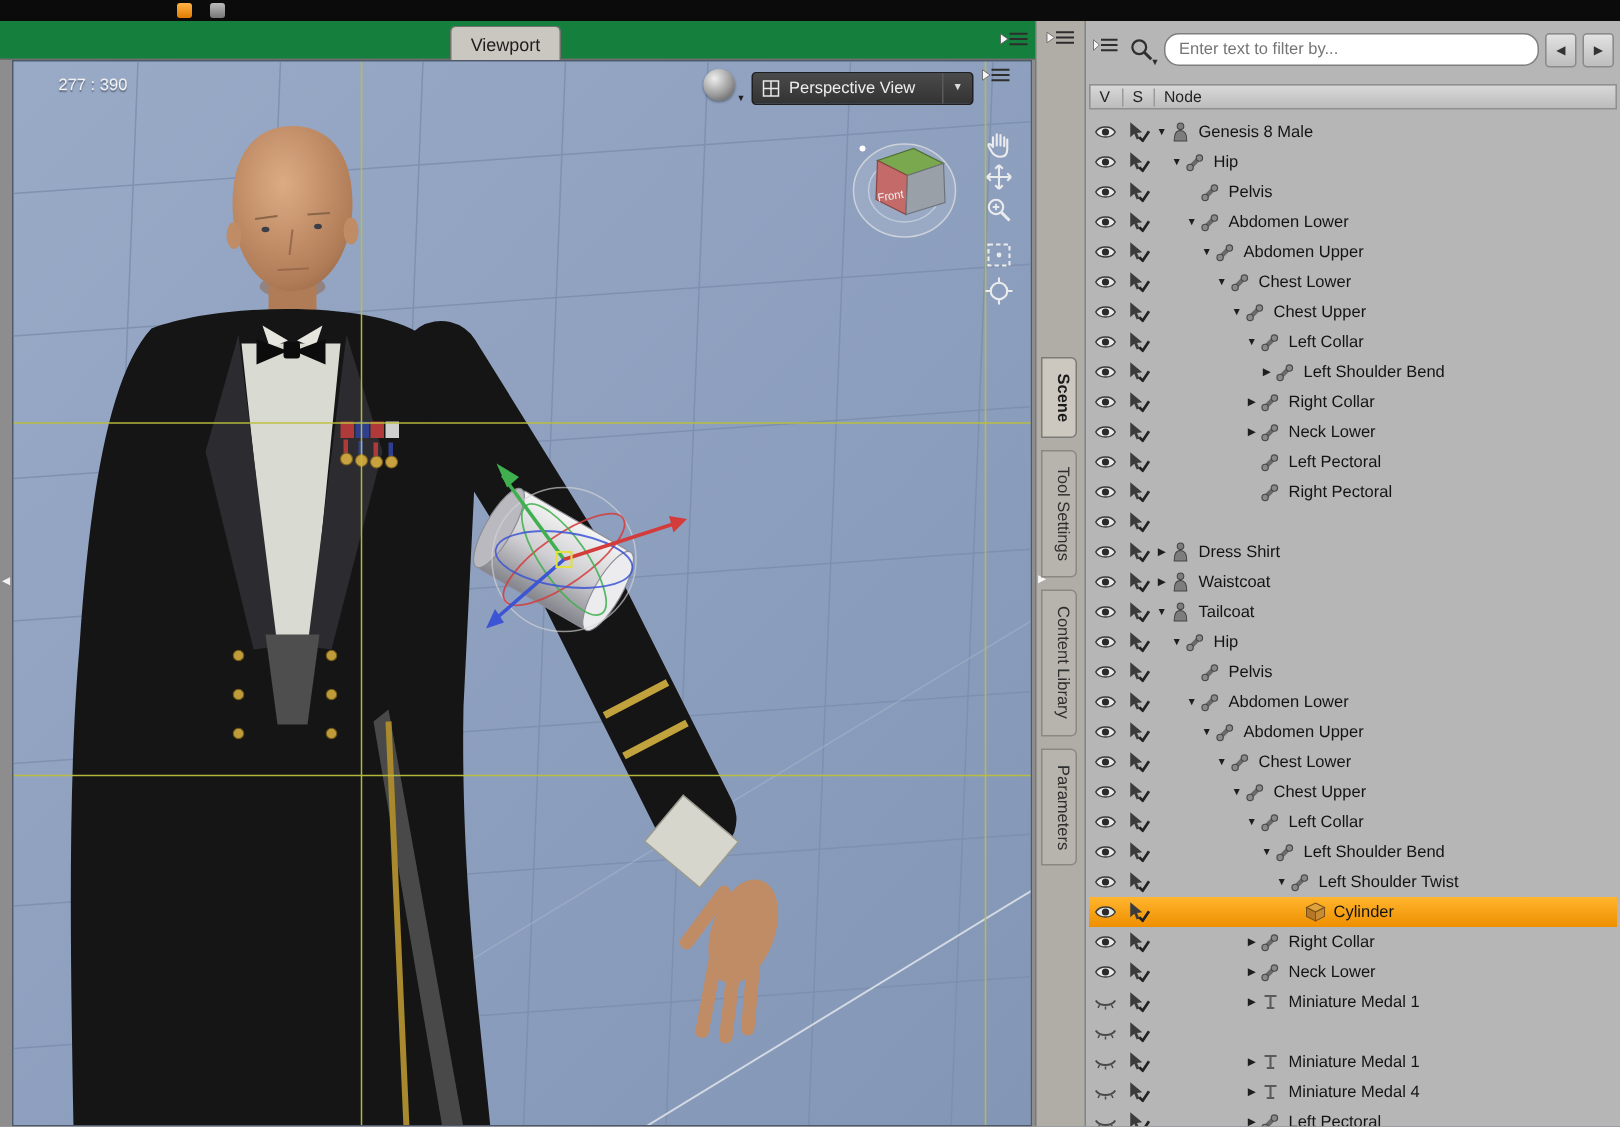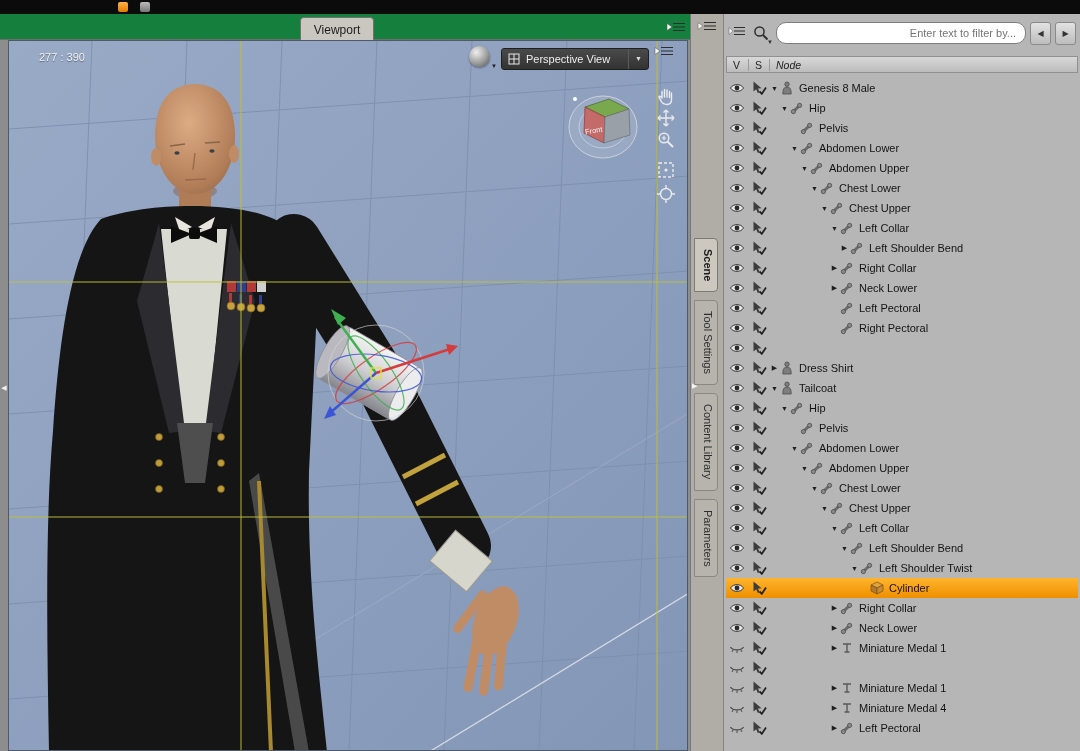--- a/index.html
+++ b/index.html
@@ -37,27 +37,27 @@
   .strip-handle{position:absolute;left:1px;top:368px;color:#f5f5f5;font-size:7px;}
   .vtabs{position:absolute;left:3px;top:224px;display:flex;flex-direction:column;gap:8px;}
   .vtab{writing-mode:vertical-rl;background:#b7b4ad;border:1px solid #8b8881;border-radius:0 4px 4px 0;padding:10px 3px;font-size:11px;color:#2e2e2e;width:24px;box-sizing:border-box;text-align:center;cursor:pointer;}
   .vtab.selected{background:#ccc8bf;border-color:#7c7a74;font-weight:bold;color:#1a1a1a;}
 
   
   .scene-panel{position:absolute;left:723px;top:14px;width:357px;height:737px;background:#b6b6b6;border-left:1px solid #848484;box-sizing:border-box;}
   .panel-header{position:absolute;left:2px;right:2px;top:6px;height:26px;display:flex;align-items:center;gap:4px;padding:0 2px;}
   .search-btn{position:relative;width:22px;height:22px;display:flex;align-items:center;justify-content:center;cursor:pointer;}
   .search-btn .mag-caret{position:absolute;right:-1px;bottom:-1px;font-size:6px;color:#2f2f2f;}
-  .filter-input{flex:1;height:20px;border:1px solid #7e7e7e;border-radius:10px;padding:0 9px;font-size:11px;color:#444;background:#fff;outline:none;font-family:"Liberation Sans",sans-serif;text-align:right;}
+  .filter-input{flex:1;height:20px;border:1px solid #7e7e7e;border-radius:10px;padding:0 9px;font-size:11px;color:#444;background:#fff;outline:none;font-family:"Liberation Sans",sans-serif;}
   .nav-btn{width:19px;height:21px;background:linear-gradient(#e2e2e2,#bdbdbd);border:1px solid #8a8a8a;border-radius:3px;font-size:8px;color:#333;display:flex;align-items:center;justify-content:center;cursor:pointer;}
 
   .col-header{position:absolute;left:2px;right:2px;top:42px;height:17px;background:linear-gradient(#d8d8d8,#bcbcbc);border:1px solid #909090;box-sizing:border-box;display:flex;font-size:10.5px;color:#222;align-items:center;}
   .ch-v{width:22px;padding-left:6px;border-right:1px solid #9a9a9a;box-sizing:border-box;}
   .ch-s{width:21px;padding-left:6px;border-right:1px solid #9a9a9a;box-sizing:border-box;}
-  .ch-node{flex:1;padding-left:6px;font-style:italic;}
+  .ch-node{flex:1;padding-left:6px;}
 
   .tree{position:absolute;left:2px;right:2px;top:64px;bottom:0;overflow:hidden;}
   .tree-row{height:20px;display:flex;align-items:center;}
   .tree-row.selected{background:linear-gradient(#ffb52e,#ef8f00);}
   .cv{width:22px;display:flex;justify-content:center;align-items:center;cursor:pointer;}
   .cs{width:21px;display:flex;justify-content:center;align-items:center;cursor:pointer;}
   .cn{flex:1;display:flex;align-items:center;overflow:hidden;}
   .ind{display:inline-block;height:1px;}
   .arr{width:11px;font-size:7px;color:#1e1e1e;text-align:center;cursor:pointer;}
   .nico{width:16px;display:flex;align-items:center;}
@@ -705,20 +705,45 @@
             </svg>
           </span>
           <span class="cs">
             <svg viewBox="0 0 16 14" width="16" height="14">
               <path d="M2.5 0.5 L2.5 10.5 L5.2 8.2 L6.8 12 L8.6 11.2 L7 7.6 L10.5 7.2 Z" fill="#3c3c3c"></path>
               <path d="M8.5 10.5 L10.8 12.8 L15 6.5" fill="none" stroke="#222" stroke-width="1.8"></path>
             </svg>
           </span>
           <span class="cn">
             <span class="ind" style="width:0px"></span>
+            <span class="arr">▶</span>
+            <span class="nico">
+              <svg viewBox="0 0 14 14" width="14" height="14">
+                <circle cx="7" cy="3.2" r="2.2" fill="#7d7d7d" stroke="#444" stroke-width="0.7"></circle>
+                <path d="M7 6 C3.6 6 2.8 8.8 2.8 13 L11.2 13 C11.2 8.8 10.4 6 7 6 Z" fill="#7d7d7d" stroke="#444" stroke-width="0.7"></path>
+              </svg>
+            </span>
+            <span class="lbl">Waistcoat</span>
+          </span>
+        </div>
+        <div class="tree-row">
+          <span class="cv">
+            <svg viewBox="0 0 16 12" width="16" height="12">
+              <path d="M1.5 6 C4 1.5 12 1.5 14.5 6 C12 10.5 4 10.5 1.5 6 Z" fill="#e8e8e8" stroke="#3a3a3a" stroke-width="1"></path>
+              <circle cx="8" cy="6" r="2.4" fill="#2a2a2a"></circle>
+            </svg>
+          </span>
+          <span class="cs">
+            <svg viewBox="0 0 16 14" width="16" height="14">
+              <path d="M2.5 0.5 L2.5 10.5 L5.2 8.2 L6.8 12 L8.6 11.2 L7 7.6 L10.5 7.2 Z" fill="#3c3c3c"></path>
+              <path d="M8.5 10.5 L10.8 12.8 L15 6.5" fill="none" stroke="#222" stroke-width="1.8"></path>
+            </svg>
+          </span>
+          <span class="cn">
+            <span class="ind" style="width:0px"></span>
             <span class="arr">▼</span>
             <span class="nico">
               <svg viewBox="0 0 14 14" width="14" height="14">
                 <circle cx="7" cy="3.2" r="2.2" fill="#7d7d7d" stroke="#444" stroke-width="0.7"></circle>
                 <path d="M7 6 C3.6 6 2.8 8.8 2.8 13 L11.2 13 C11.2 8.8 10.4 6 7 6 Z" fill="#7d7d7d" stroke="#444" stroke-width="0.7"></path>
               </svg>
             </span>
             <span class="lbl">Tailcoat</span>
           </span>
         </div>

